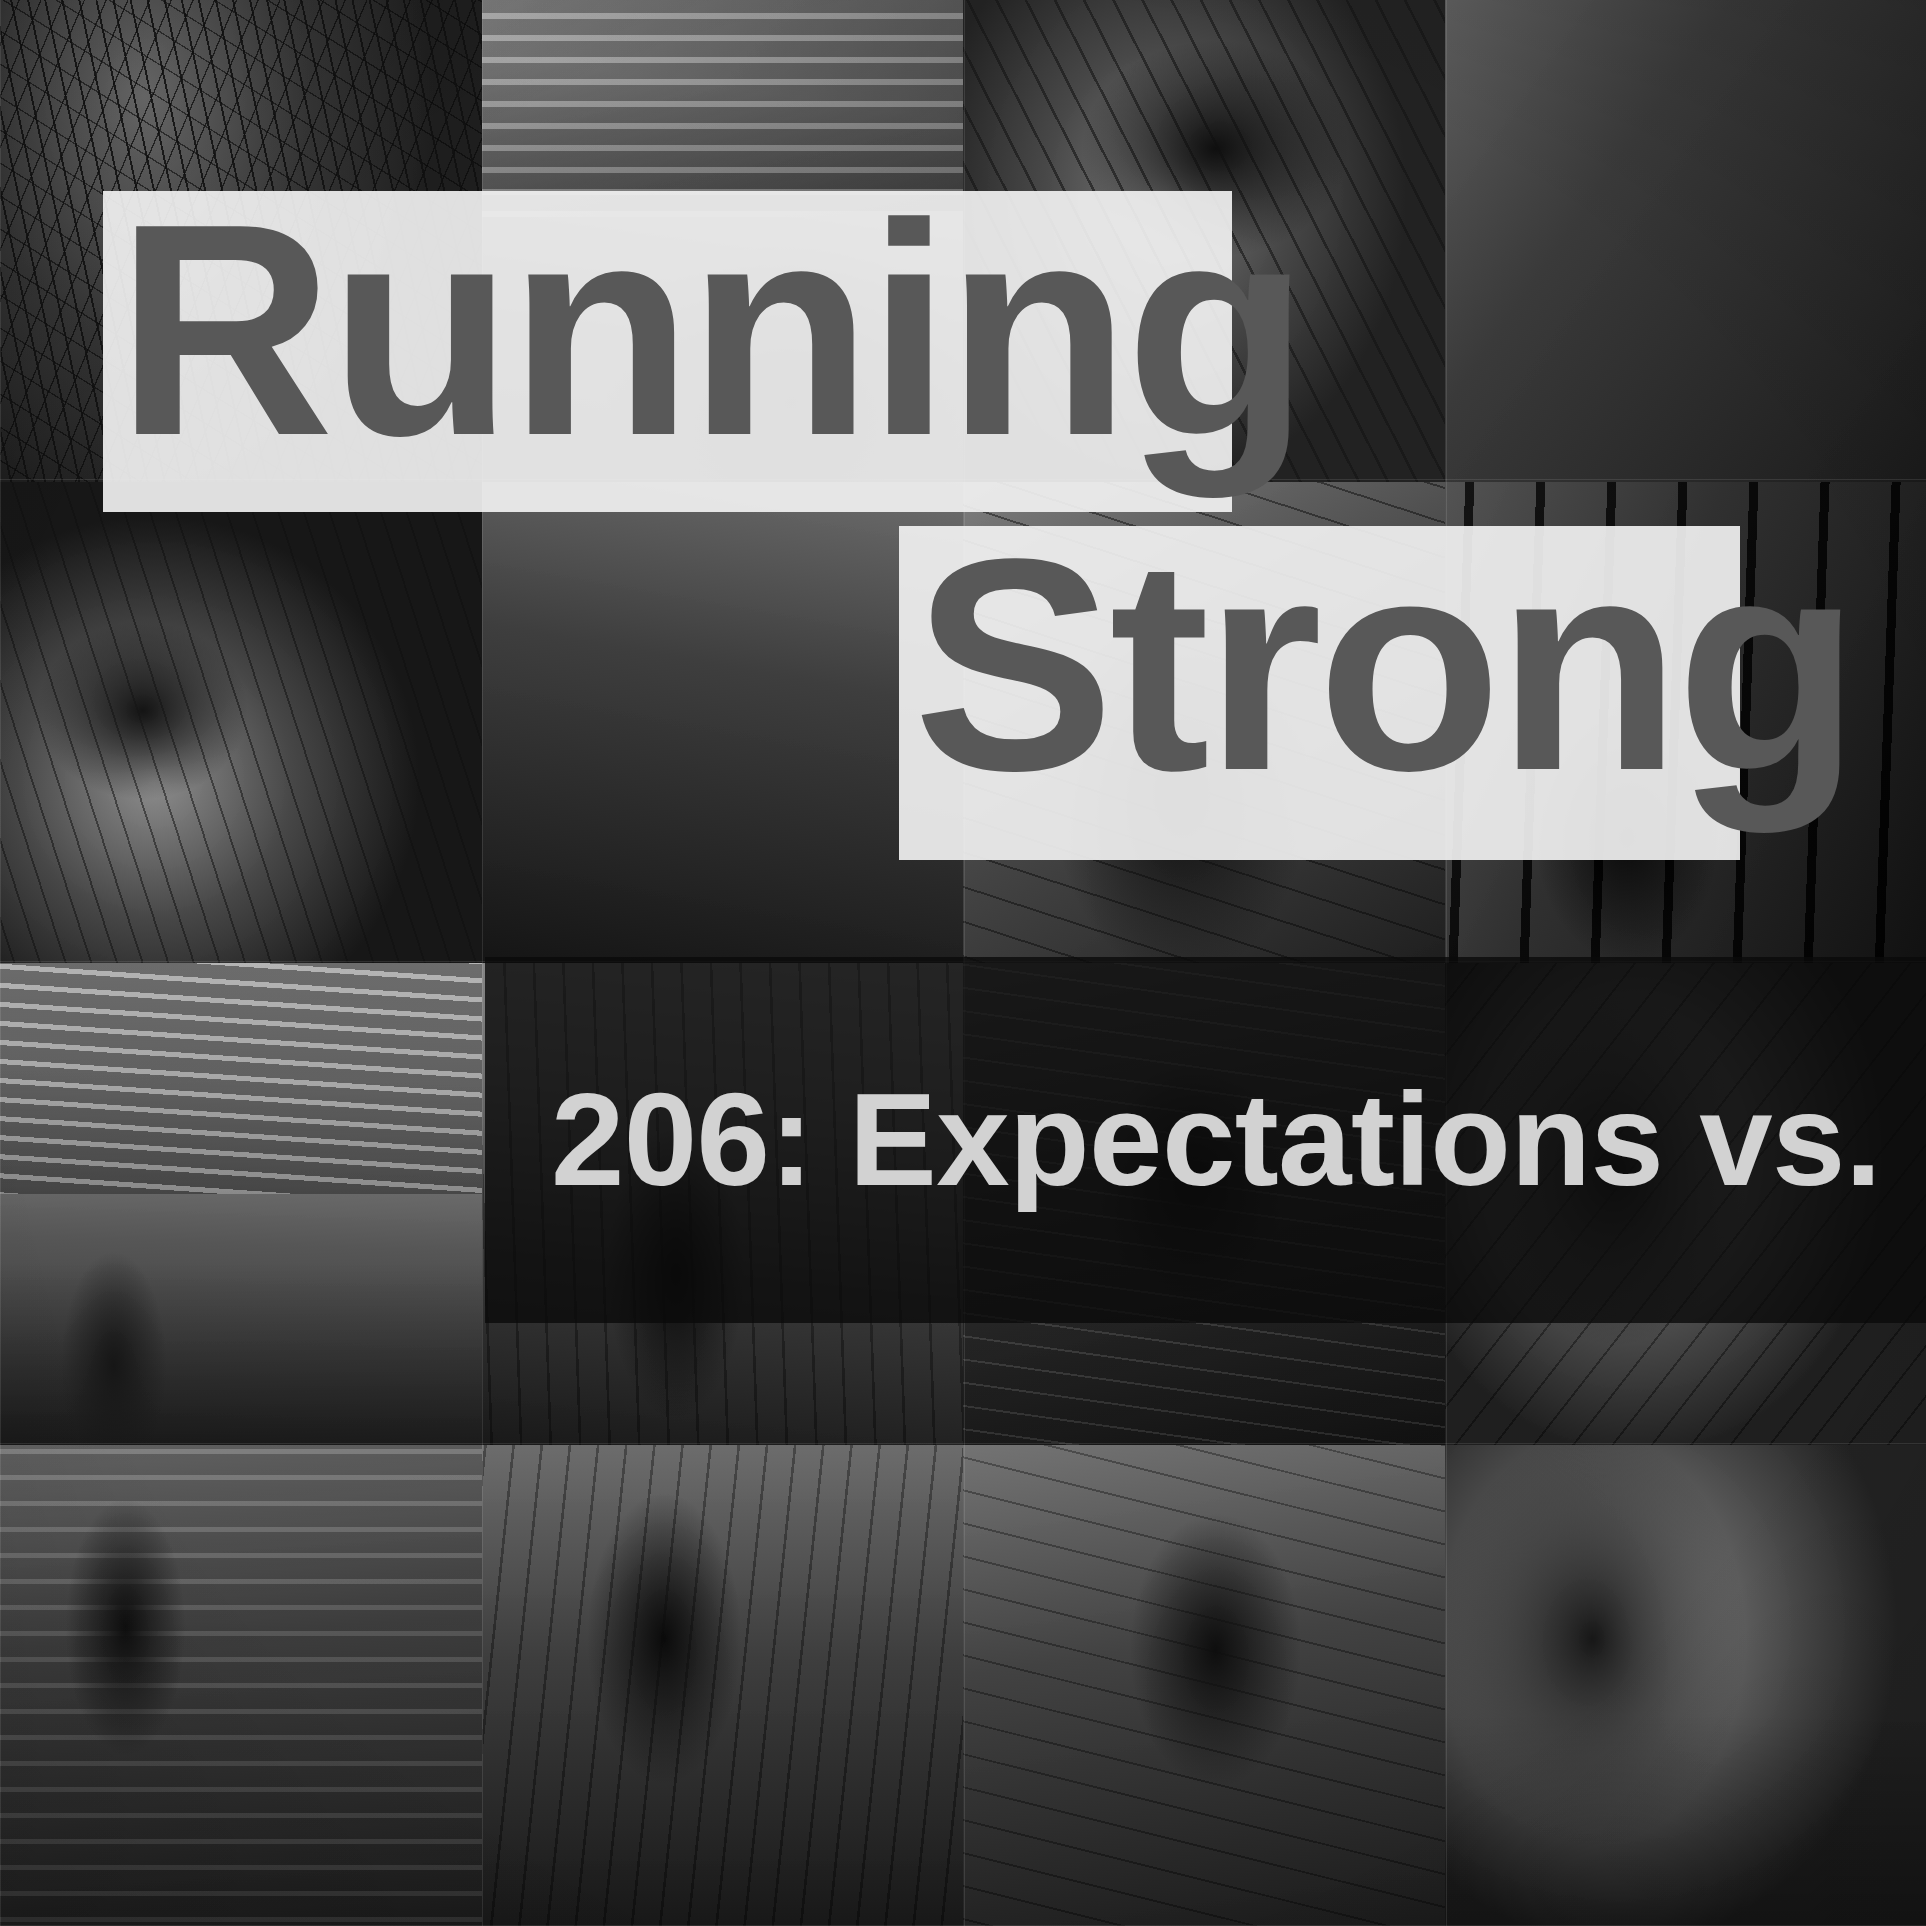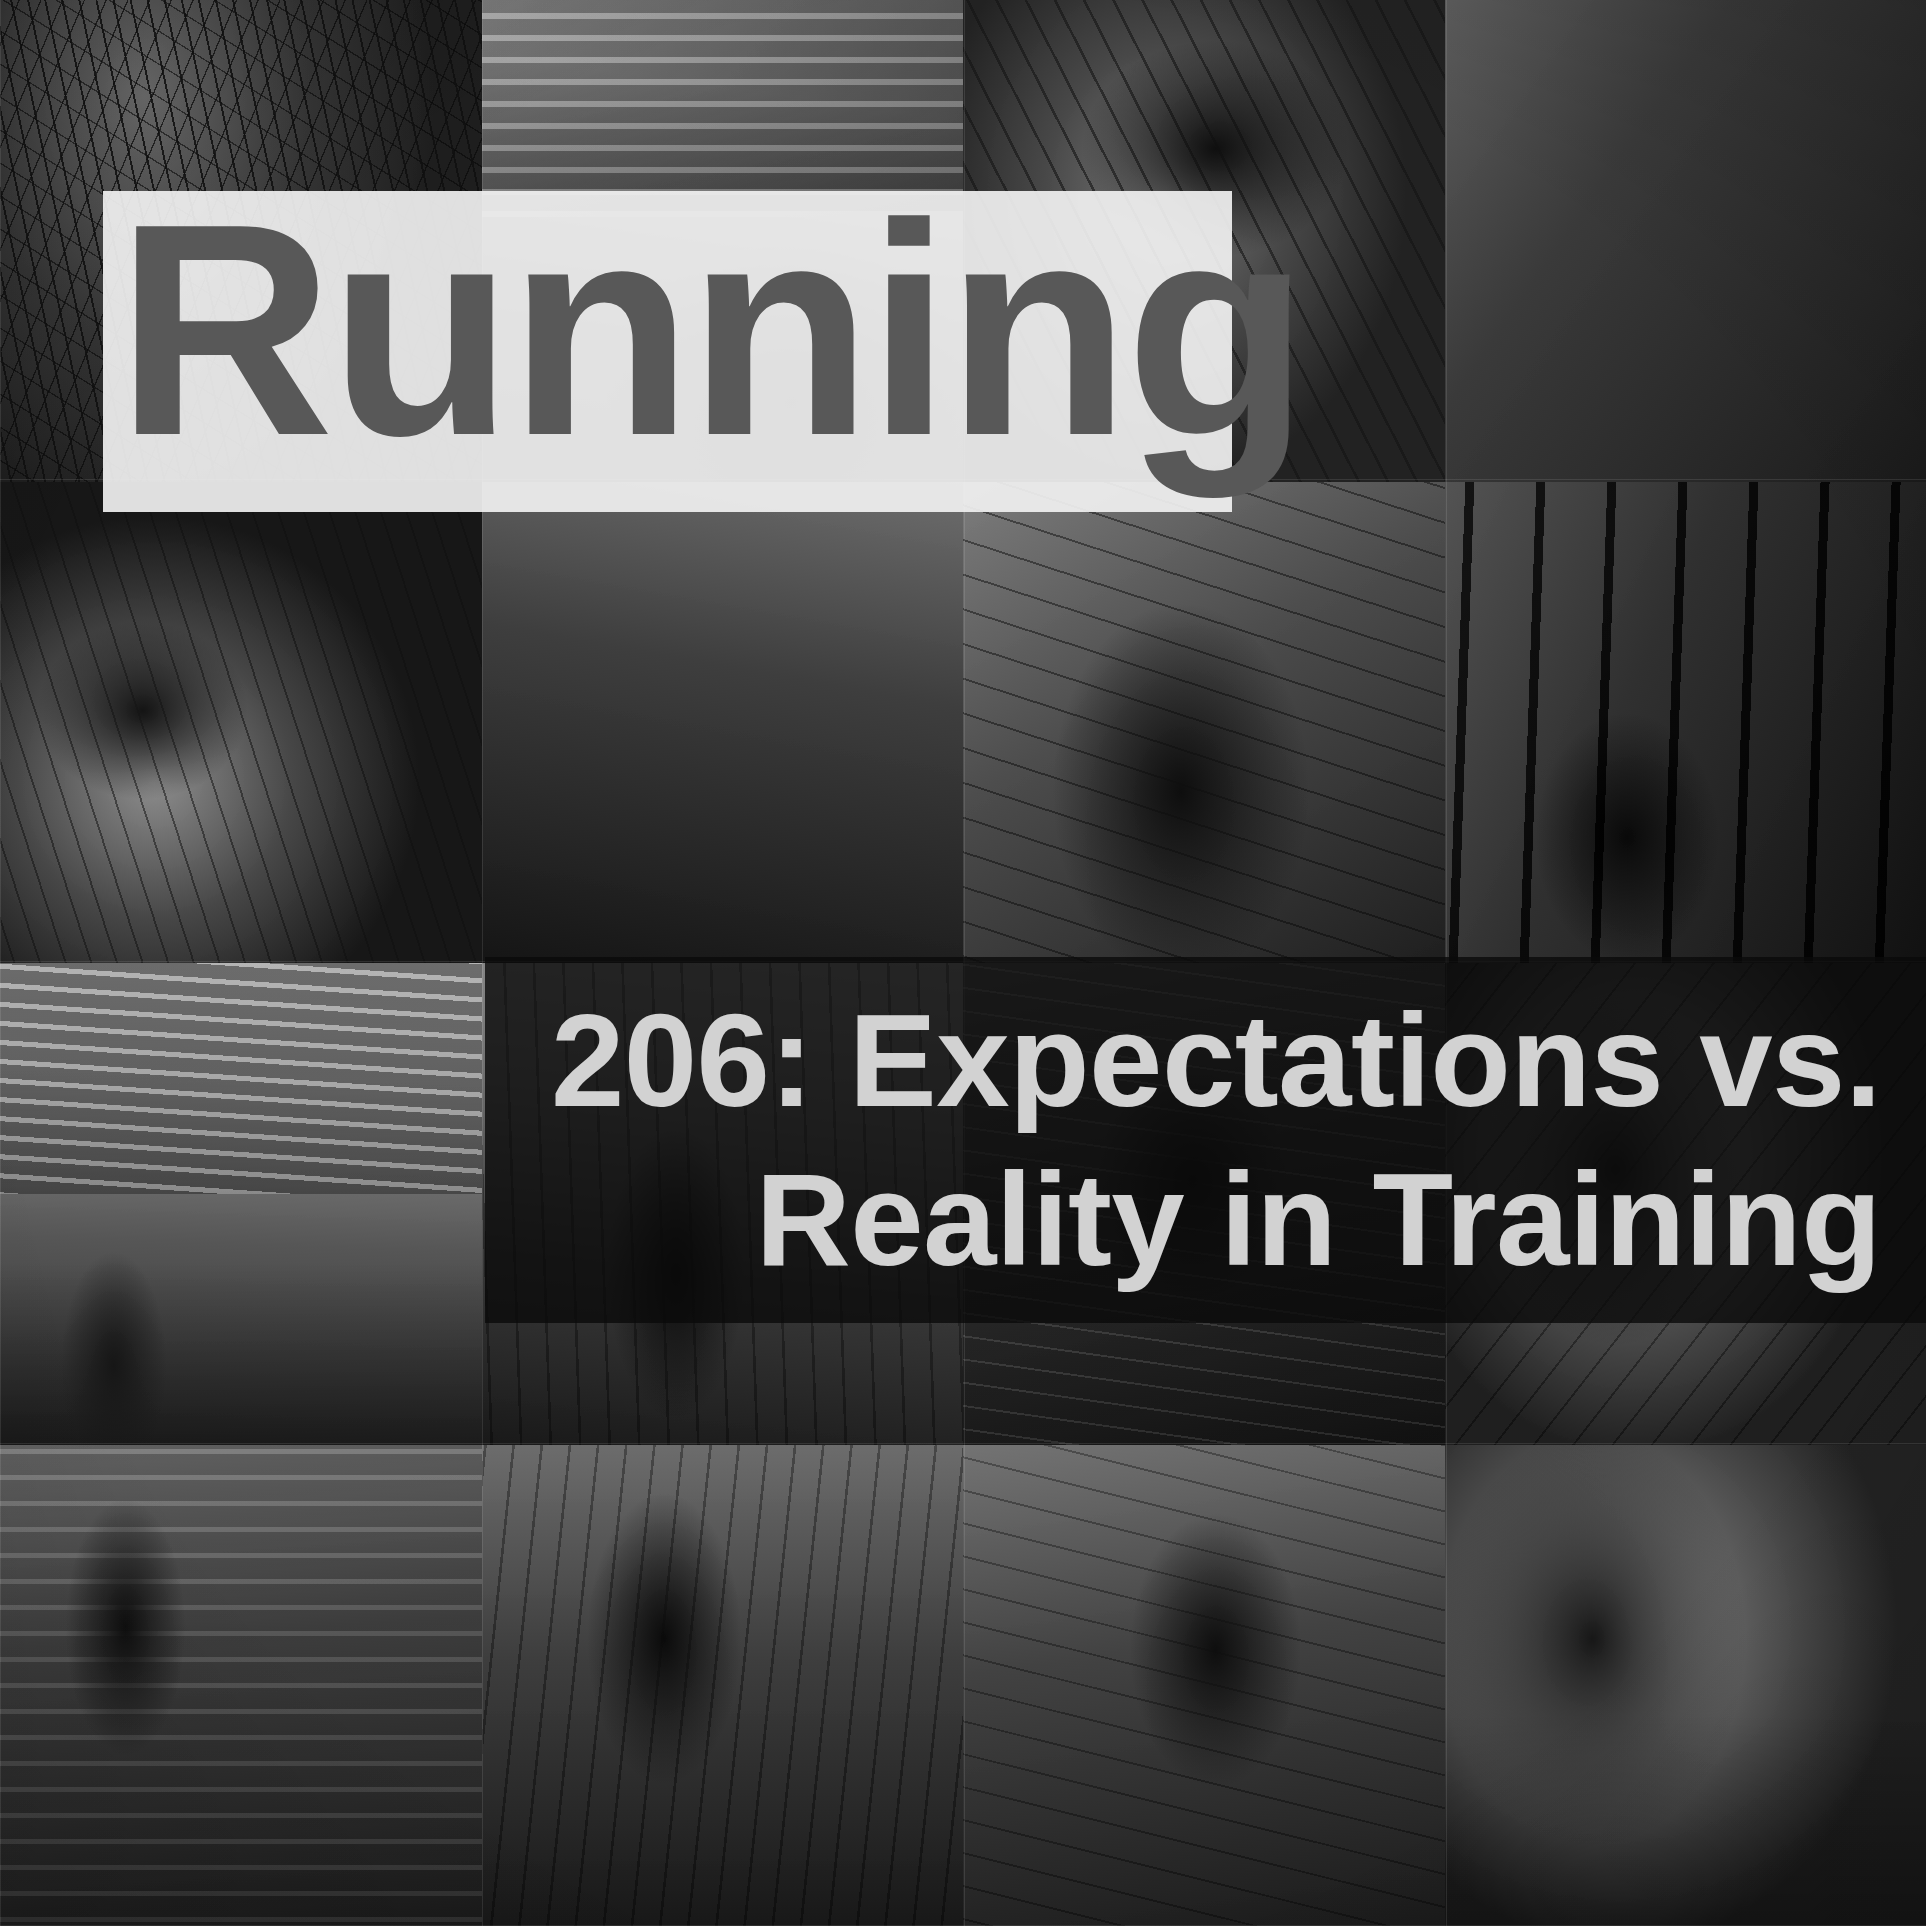--- a/index.html
+++ b/index.html
@@ -285,20 +285,22 @@
     <div class="cell c-3-3"></div>
   </div>
 
   <div class="seams"></div>
   <div class="vignette"></div>
 
   <div class="plate plate-running">
     <span class="brand-word brand-running">Running</span>
   </div>
 
+  <div class="plate plate-strong">
+    <span class="brand-word brand-strong">Strong</span>
+  </div>
 
   <div class="subtitle-plate">
     <span class="subtitle-line subtitle-line-1">206: Expectations vs.</span>
-    <span class="subtitle-line subtitle-line-2">Reality in Training</span>
   </div>
 
 </div>
 
 
 </body></html>

